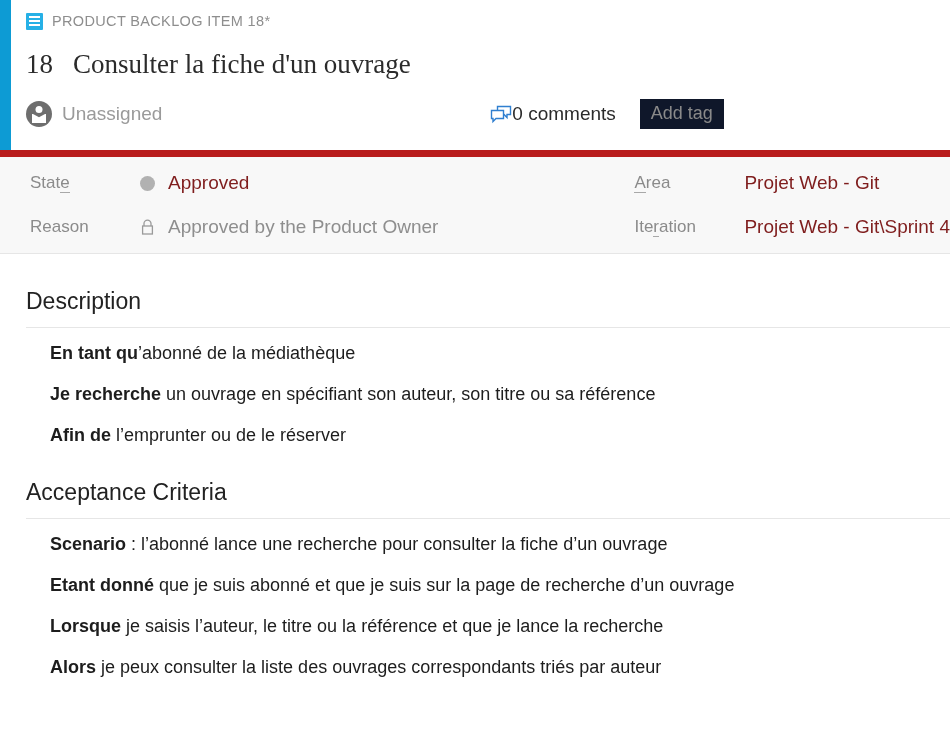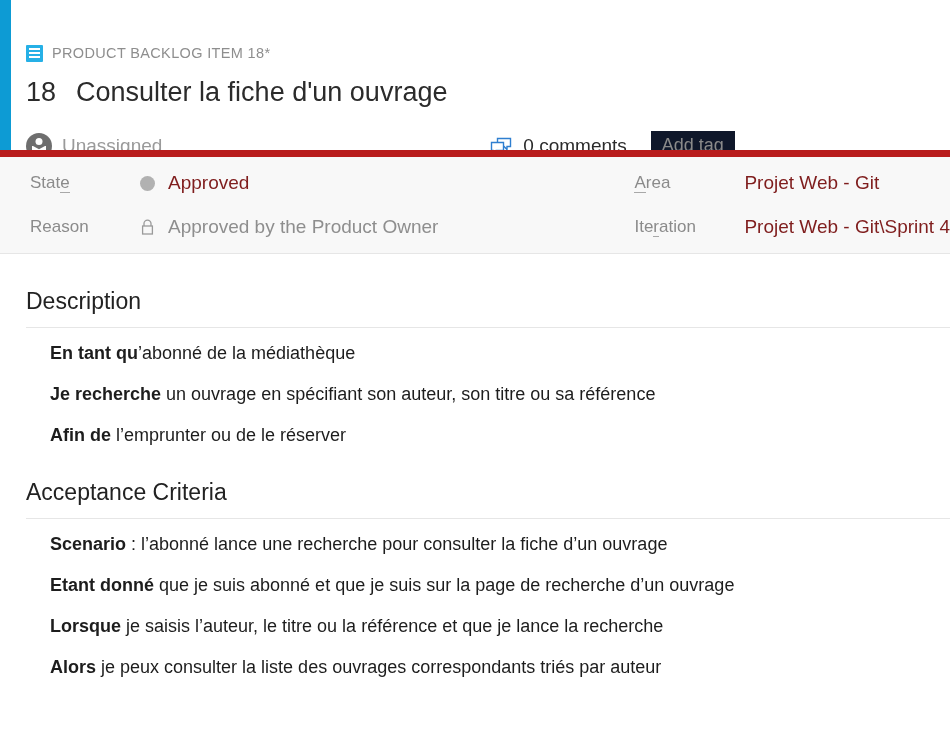--- a/index.html
+++ b/index.html
@@ -33,21 +33,20 @@
   }
   .header-inner {
     padding-left: 26px;
     padding-top: 9px;
   }
 
   .breadcrumb-row {
     display: flex;
     align-items: center;
     height: 24px;
-    margin-top: 32px;
   }
   .wi-type-icon {
     width: 17px;
     height: 17px;
     background: #26b0e6;
     border-radius: 1px;
     display: flex;
     flex-direction: column;
     justify-content: center;
     align-items: center;
@@ -63,23 +62,24 @@
   .breadcrumb-text {
     margin-left: 9px;
     font-size: 14.5px;
     letter-spacing: 0.35px;
     color: #8e8e8e;
     white-space: nowrap;
   }
 
   .title-row {
     display: flex;
-    align-items: flex-start;
+    align-items: center;
     margin-top: 12px;
     height: 38px;
+    font-family: Liberation Serif, serif;
   }
   .wi-id {
     font-size: 27px;
     color: #2b2b2b;
     font-weight: 400;
   }
   .wi-title {
     font-size: 27px;
     color: #2b2b2b;
     font-weight: 400;
@@ -146,21 +146,20 @@
     display: flex;
     align-items: center;
     margin-left: 328px;
   }
   .comment-icon {
     width: 22px;
     height: 19px;
     flex: none;
   }
   .comments-label {
-    margin-left: 11px;
     font-size: 19px;
     color: #2b2b2b;
     white-space: nowrap;
   }
 
   .add-tag {
     margin-left: 24px;
     background: #0f172a;
     color: #8a8a8a;
     font-size: 18px;

